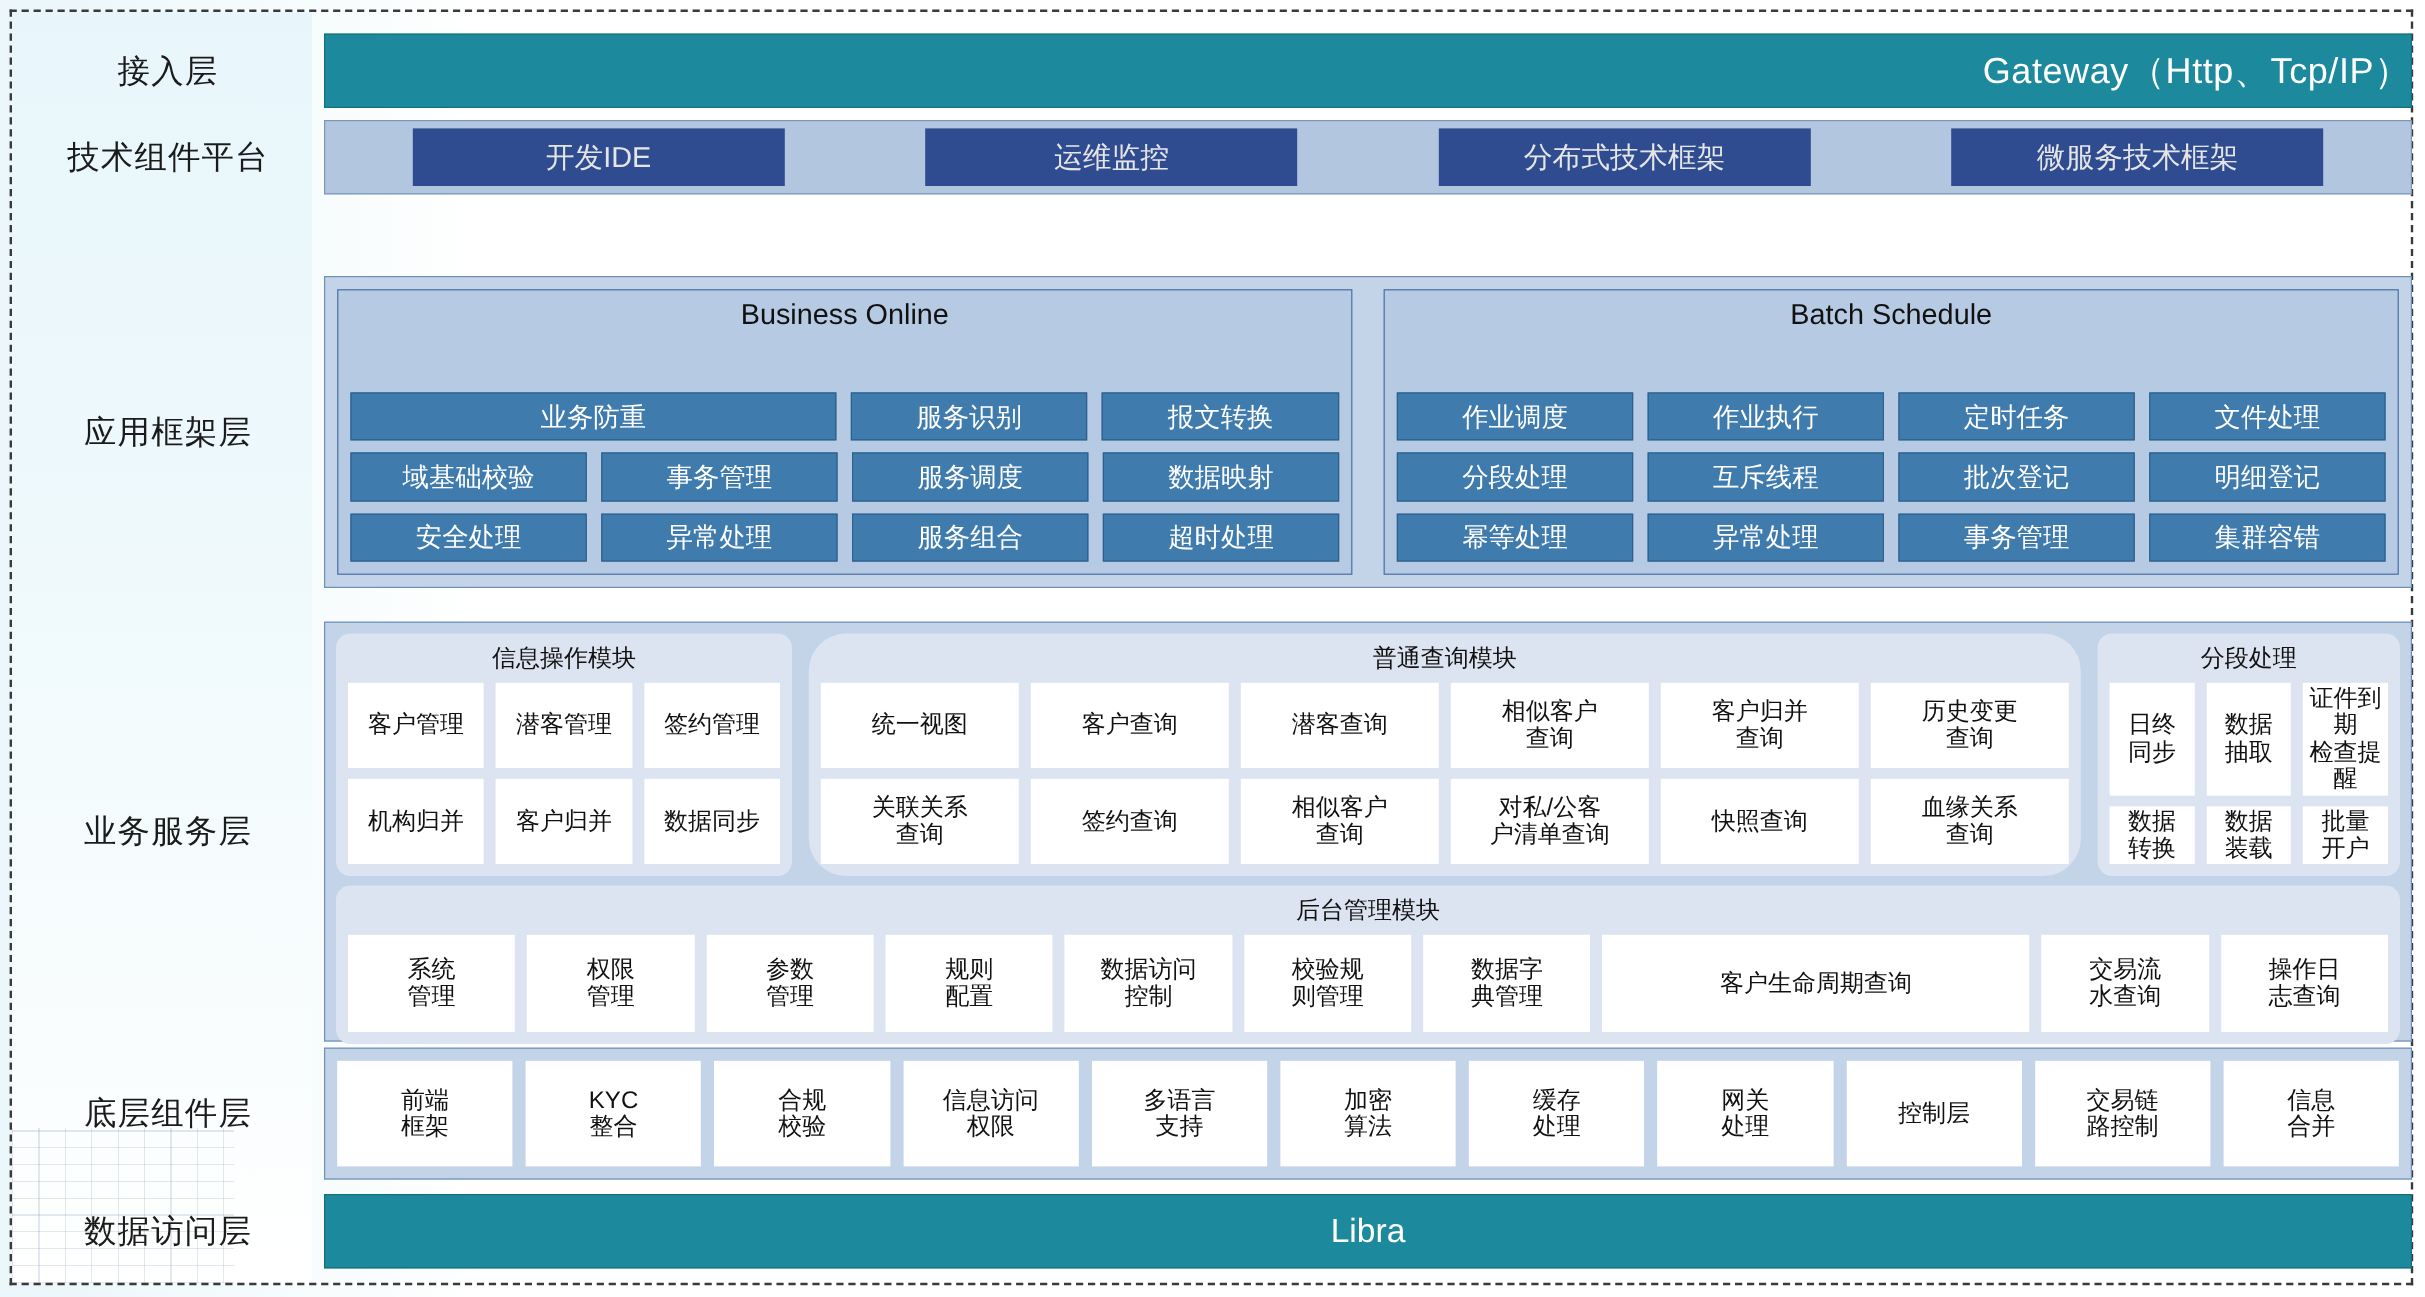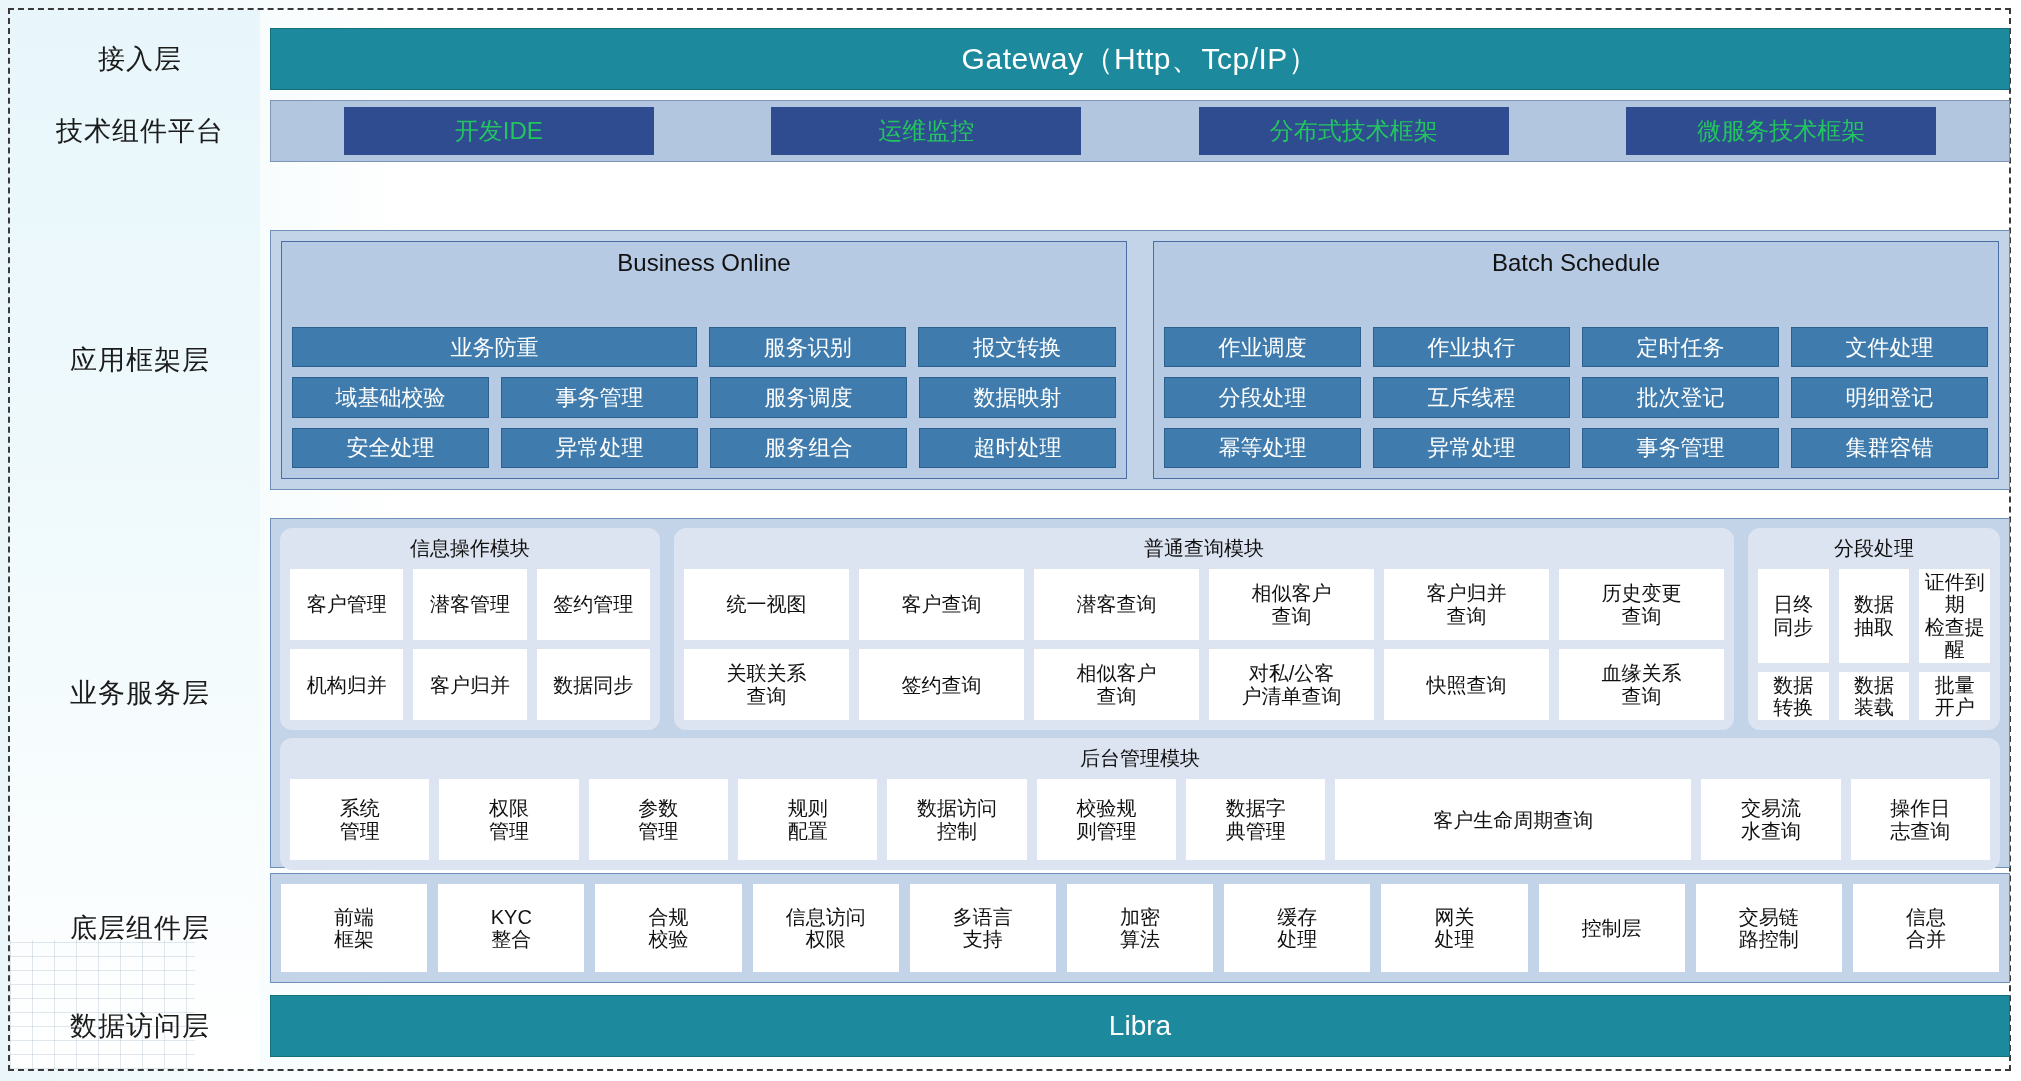--- a/index.html
+++ b/index.html
@@ -46,35 +46,35 @@
     color: #1b1b1b;
     letter-spacing: 1px;
   }
   .row-body { flex: 1 1 auto; height: 100%; }
 
   
   .band-teal {
     background: #1c8a9c;
     border: 1px solid #14707f;
     color: #ffffff;
-    display: flex; align-items: center; justify-content: center;
+    display: flex; align-items: center; justify-content: flex-end;
     font-size: 30px;
     letter-spacing: .5px;
   }
 
   
   .band-lightblue {
     background: #b3c6df;
     border: 1px solid #7d96b8;
     display: flex; align-items: center; justify-content: space-around;
     padding: 0 14px;
   }
   .chip-darkblue {
     background: #2f4c91;
-    color: #22c55e;
+    color: #e5e5e5;
     font-size: 24px;
     height: 48px;
     flex: 0 0 auto;
     width: 310px;
     display: flex; align-items: center; justify-content: center;
   }
 
   
   .panel-outer {
     background: #c3d3e8;
@@ -134,21 +134,21 @@
     background: #ffffff;
     color: #111;
     font-size: 20px;
     display: flex; align-items: center; justify-content: center;
     text-align: center;
     flex: 1 1 0;
     line-height: 1.12;
     padding: 2px;
   }
   .mod-info { flex: 0 0 380px; }
-  .mod-query { flex: 1 1 auto; }
+  .mod-query { flex: 1 1 auto; border-radius: 31px; }
   .mod-batch { flex: 0 0 252px; }
   .mod-admin { flex: 1 1 auto; }
   .admin-row { display: flex; gap: 10px; flex: 1 1 auto; }
   .cell-white.wide { flex: 2.6 1 0; }
 
   
   .bcl-outer {
     background: #c3d3e8;
     border: 1px solid #6f8fb8;
     padding: 10px;

